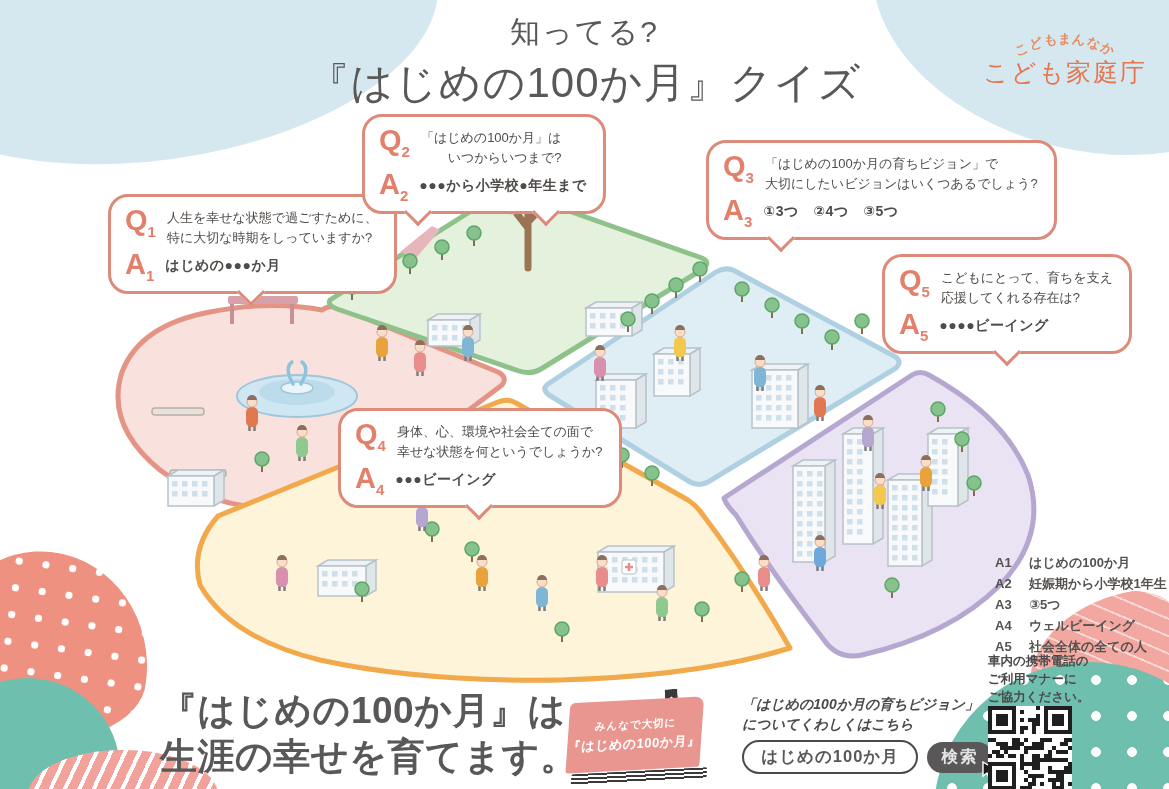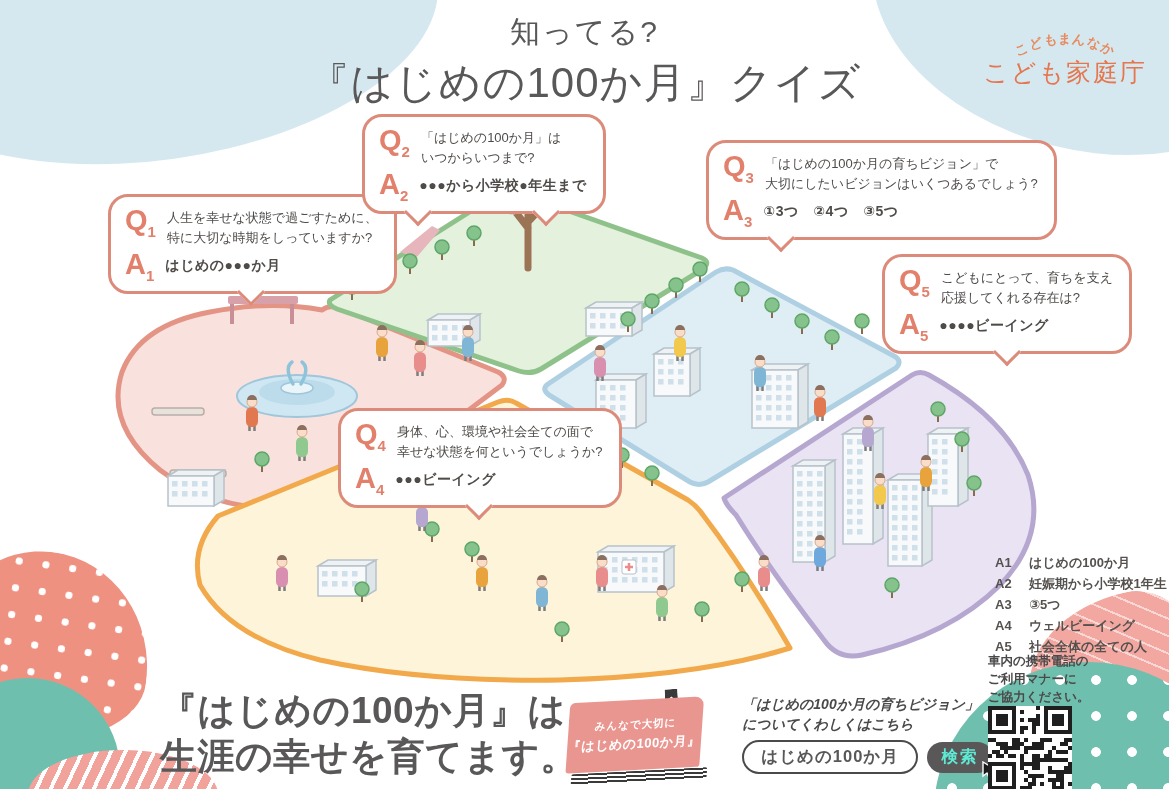--- a/index.html
+++ b/index.html
@@ -37,21 +37,21 @@
   .bubble.tail-l::after{left:18%;}
   .bubble.two-tails::before{content:"";position:absolute;bottom:-11px;left:72%;width:17px;height:17px;background:#fff;
     border-right:3px solid #dc8b7a;border-bottom:3px solid #dc8b7a;transform:rotate(45deg);}
   .qa-row{display:flex;align-items:flex-start;gap:11px;}
   .qa-row + .qa-row{margin-top:3px;}
   .qa-label{font-size:29px;line-height:1;font-weight:bold;color:#e2806b;letter-spacing:0;}
   .qa-label sub{font-size:15px;}
   .q-text{font-size:13px;font-weight:normal;color:#4f4b48;line-height:1.5;white-space:nowrap;padding-top:2px;}
   .a-text{font-size:14px;font-weight:bold;color:#4f4b48;line-height:1.4;white-space:nowrap;padding-top:6px;letter-spacing:.5px;}
   #bubble1{left:108px;top:194px;}
-  #bubble2{left:362px;top:114px;}
+  #bubble2{left:362px;top:114px;text-align:right;}
   #bubble3{left:706px;top:140px;}
   #bubble4{left:338px;top:408px;}
   #bubble5{left:882px;top:254px;}
   
   .answer-key{position:absolute;left:995px;top:552px;z-index:2;}
   .ak-row{display:flex;gap:12px;font-size:13px;font-weight:bold;color:#55514e;line-height:1.62;white-space:nowrap;}
   .ak-label{width:22px;}
   
   .headline{position:absolute;left:160px;top:688px;z-index:3;font-size:37px;font-weight:bold;
     color:#595757;line-height:1.24;letter-spacing:.5px;white-space:nowrap;}
@@ -61,21 +61,21 @@
   .book-cover .b1{font-size:10.5px;letter-spacing:1px;}
   .book-cover .b2{font-size:13px;margin-top:3px;letter-spacing:.5px;}
   .book-pages{position:absolute;left:1px;right:-3px;bottom:2px;height:11px;transform:skewX(-7deg);border-radius:2px;
     background:repeating-linear-gradient(180deg,#3a3a3a 0 2px,#ffffff 2px 4px);}
   .bookmark{position:absolute;top:-3px;right:22px;width:13px;height:13px;background:#3a3a3a;
     clip-path:polygon(0 0,100% 0,100% 100%,50% 58%,0 100%);}
   .link-block{position:absolute;left:742px;top:694px;z-index:3;font-size:14px;font-weight:bold;color:#4a4a4a;line-height:1.45;white-space:nowrap;font-style:italic;}
   .search-row{position:absolute;left:742px;top:740px;z-index:3;display:flex;align-items:center;gap:9px;}
   .search-pill{width:172px;height:30px;border:2.5px solid #4a4a4a;border-radius:18px;background:#fff;
     display:flex;align-items:center;justify-content:center;font-size:16.5px;font-weight:bold;color:#595757;letter-spacing:1px;}
-  .search-btn{position:relative;width:66px;height:31px;border-radius:17px;background:#595757;color:#5eead4;
+  .search-btn{position:relative;width:66px;height:31px;border-radius:17px;background:#595757;color:#e5e5e5;
     display:flex;align-items:center;justify-content:center;font-size:16.5px;font-weight:bold;letter-spacing:2px;border:none;}
   .cursor{position:absolute;right:-7px;bottom:-10px;}
   .qr-note{position:absolute;left:988px;top:653px;z-index:3;font-size:12.5px;font-weight:bold;color:#4a4a4a;line-height:1.42;white-space:nowrap;}
   .qr-box{position:absolute;left:988px;top:706px;z-index:3;width:84px;height:84px;background:#fff;}
   
   #cityart{position:absolute;left:0;top:0;z-index:1;pointer-events:none;}
 </style>
 </head>
 <body>
 

